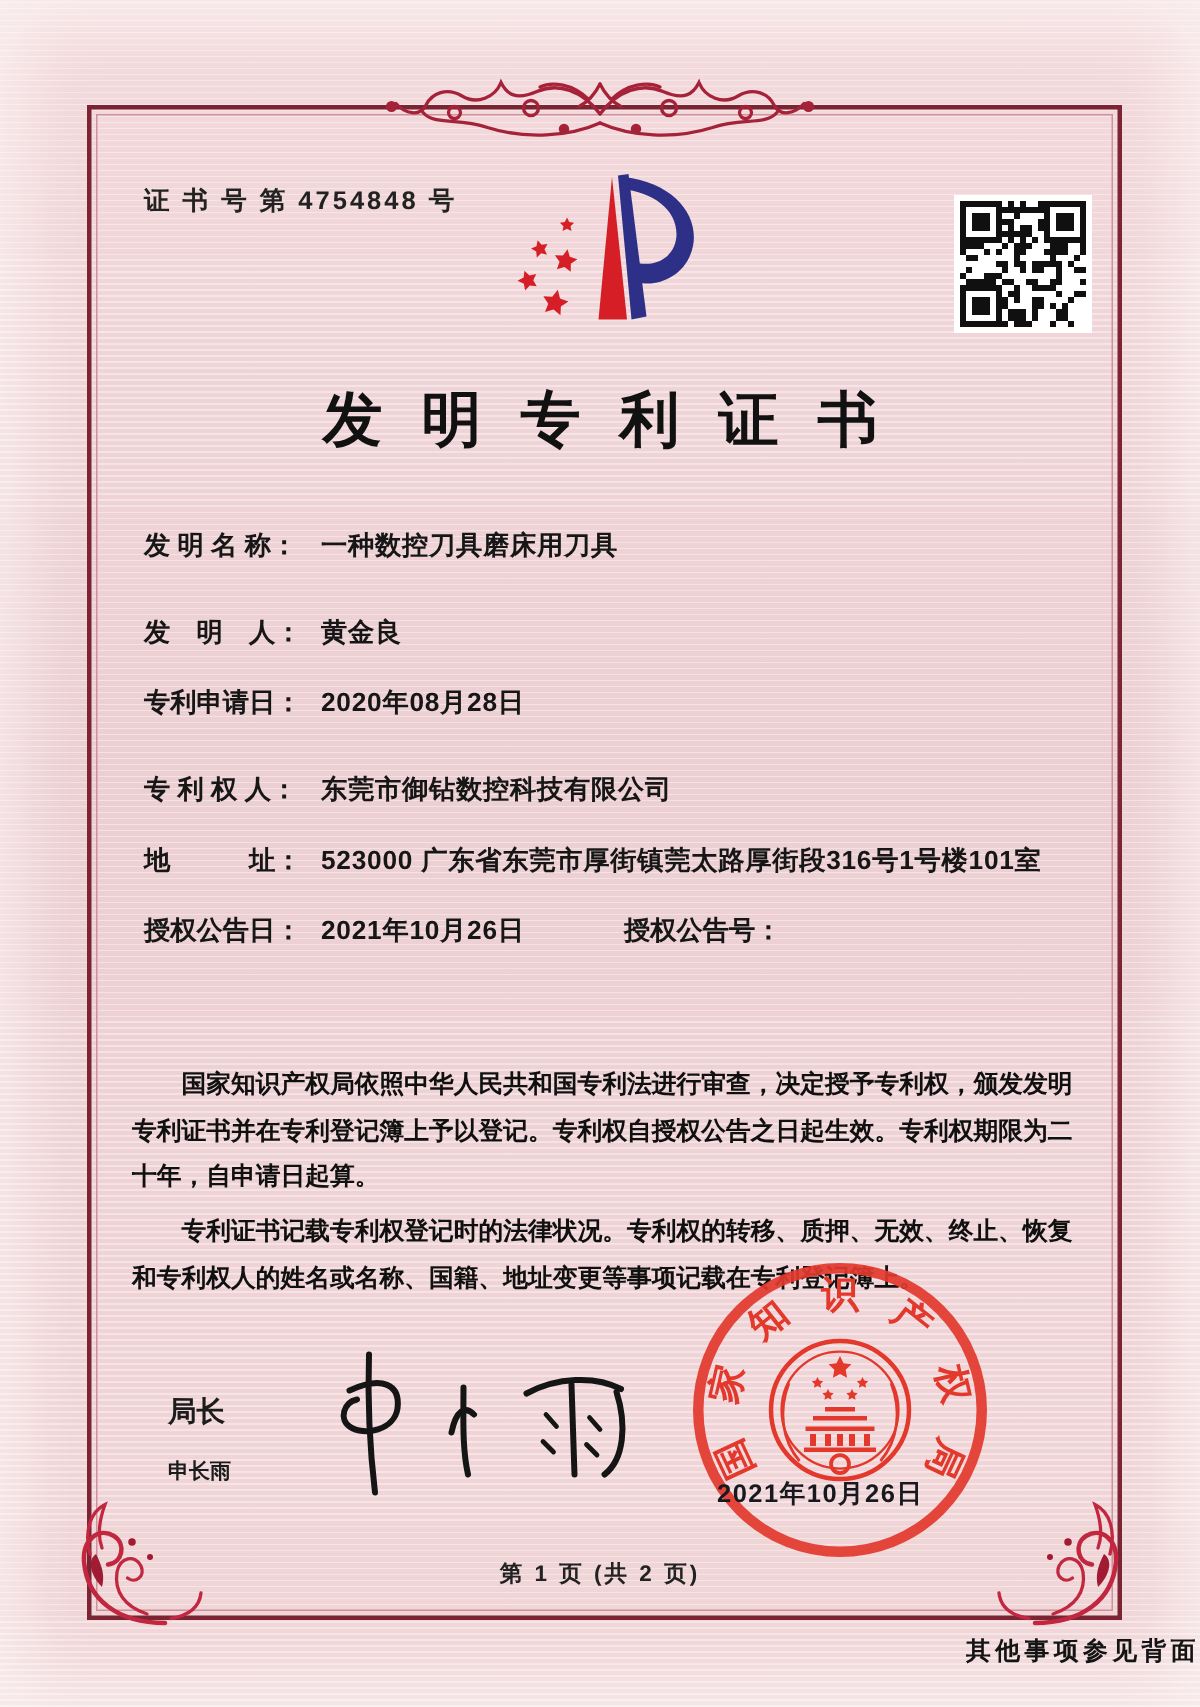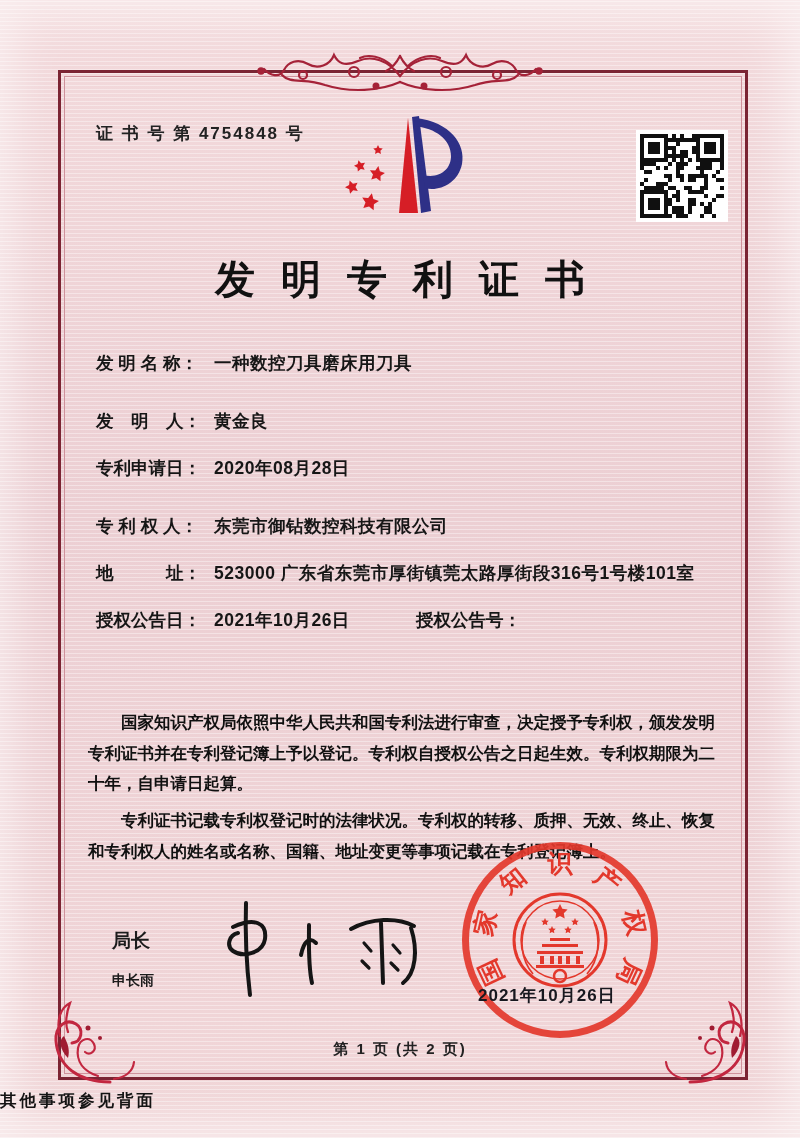--- a/index.html
+++ b/index.html
@@ -47,21 +47,21 @@
 
   .seal{position:absolute;left:462px;top:842px;width:196px;height:196px;}
   .seal-ring{position:absolute;inset:0;border:7px solid rgba(227,56,44,.92);border-radius:50%;}
   .seal-char{position:absolute;left:50%;top:50%;width:28px;height:28px;margin:-14px 0 0 -14px;
     font-size:25px;font-weight:bold;color:#e3382c;text-align:center;line-height:28px;
     font-family:"Liberation Serif","DejaVu Serif",serif;}
   .emblem{position:absolute;left:47px;top:46px;}
   .seal-date{position:absolute;left:478px;top:984px;width:190px;font-size:17px;font-weight:bold;color:#18181f;letter-spacing:1px;}
 
   .page-no{position:absolute;left:0;top:1040px;width:100%;text-align:center;font-size:15px;font-weight:bold;color:#222;letter-spacing:2px;}
-  .back-note{position:absolute;left:0;top:1090px;width:100%;text-align:left;font-size:16.5px;font-weight:600;color:#141414;
+  .back-note{position:absolute;left:0;top:1090px;width:100%;text-align:right;font-size:16.5px;font-weight:600;color:#141414;
     letter-spacing:3px;font-family:"Liberation Serif","DejaVu Serif",serif;}
 </style>
 </head>
 <body>
 
 <div class="sheet">
 
   <div class="frame">
     <div class="frame-inner"></div>
   </div>

